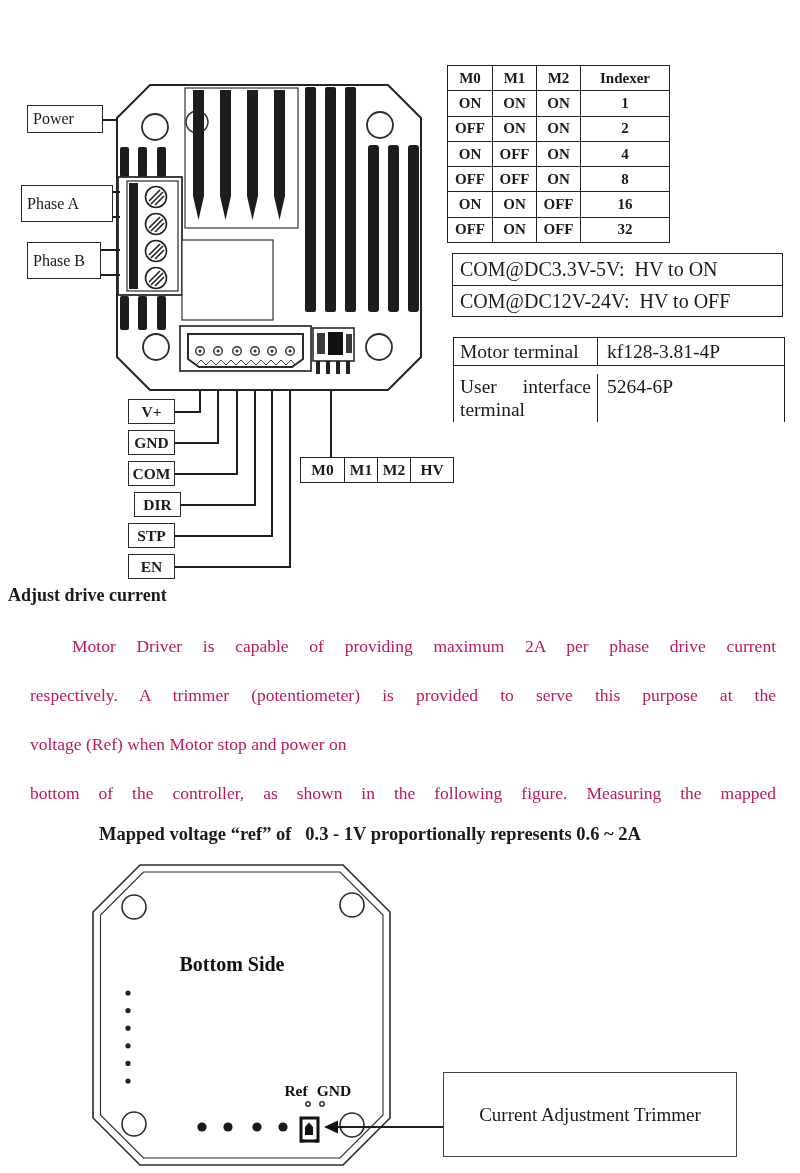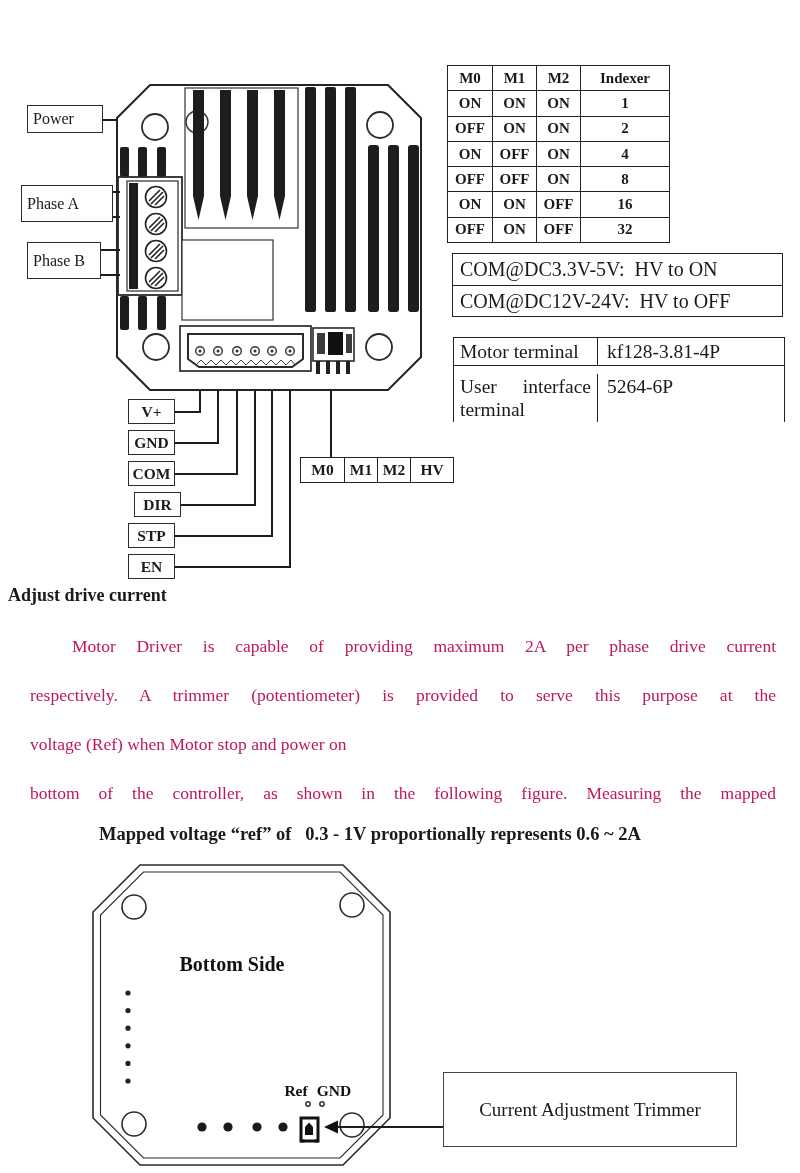--- a/index.html
+++ b/index.html
@@ -56,21 +56,21 @@
 
   
   .para { position:absolute; left:30px; top:622px; width:746px;
     font-size:17.5px; color:#be185d; }
   .pline { height:49px; line-height:49px; text-align:justify; text-align-last:justify; white-space:normal; }
   .pline.first { padding-left:42px; }
   .pline.last { text-align-last:left; }
   .mapped { position:absolute; left:0; top:824px; width:644px; text-align:center;
     font-size:18.5px; font-weight:bold; white-space:pre;margin-left:48px; }
 
-  .callout { position:absolute; left:443px; top:1072px; width:294px; height:75px;
+  .callout { position:absolute; left:443px; top:1072px; width:294px; height:85px;
     border:1.5px solid #444; background:#fff; font-size:19px;
     display:flex; align-items:center; justify-content:center; }
 
   svg { position:absolute; left:0; }
   svg text { font-family:"Liberation Serif", serif; fill:#111; }
 </style>
 </head>
 <body>
 
 <div class="page">

